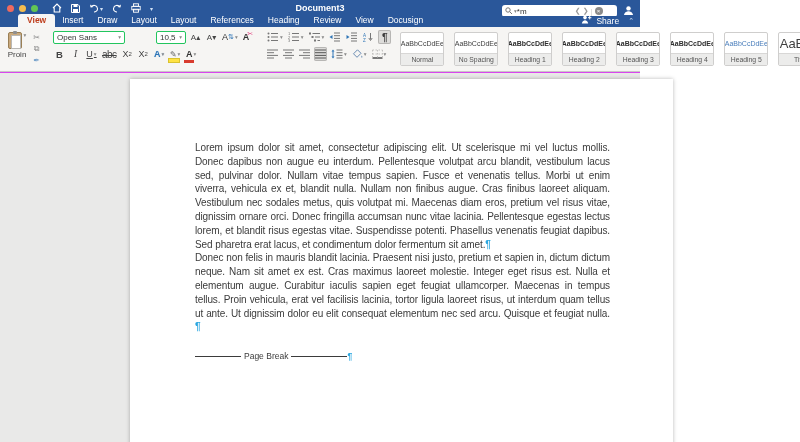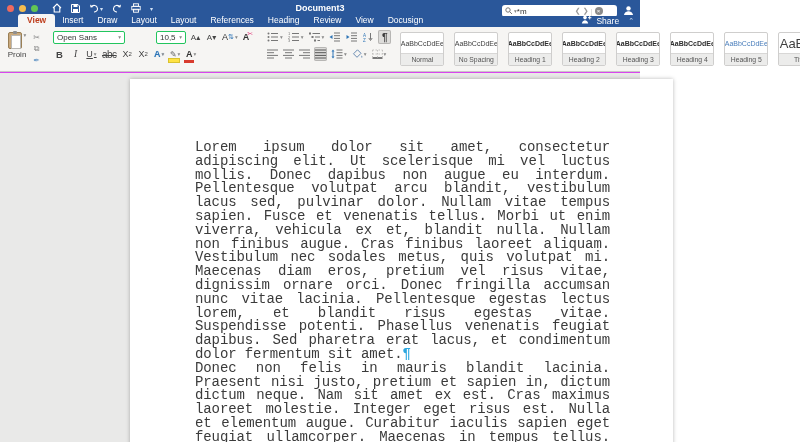--- a/index.html
+++ b/index.html
@@ -96,22 +96,22 @@
   .sp-icon { position:relative; width:16px; height:14px; background:#fff; border:1px solid #bdbcba; border-radius:2px; }
   .sp-icon .dot { position:absolute; left:1px; bottom:-2px; width:10px; height:10px; border-radius:50%;
     background:#2f7fd1; color:#fff; font-size:7px; line-height:10px; text-align:center; font-weight:bold; }
   .sp-label { font-size:6.8px; color:#444; text-align:center; line-height:1.15; }
 
   
   .canvas { position:absolute; top:73px; left:0; right:0; bottom:0; background:#e9e9e8; }
   .page { position:absolute; left:130px; top:6px; width:543px; height:380px;
     background:#fff; box-shadow:0 0 4px rgba(0,0,0,0.28); }
   .page-inner { padding:62px 63px 0 65px; }
-  .doc-text { font-size:14px; line-height:13.8px; color:#3b3b3b; text-align:justify;
-    letter-spacing:-0.1px;font-family:Liberation Mono, monospace; }
+  .doc-text { font-size:10px; line-height:13.8px; color:#3b3b3b; text-align:justify;
+    letter-spacing:-0.1px; }
   .doc-text + .doc-text { margin-top:0; }
   .pilcrow { color:#2ba7e0; font-weight:bold; }
   .page-break { display:flex; align-items:center; margin-top:17px; font-size:8.5px; color:#3b3b3b; }
   .pb-line { height:1px; background:#3b3b3b; }
   .pb-line.l { width:46px; } .pb-line.r { width:56px; }
   .pb-text { padding:0 3px; white-space:nowrap; }
 </style>
 </head>
 <body>
 

